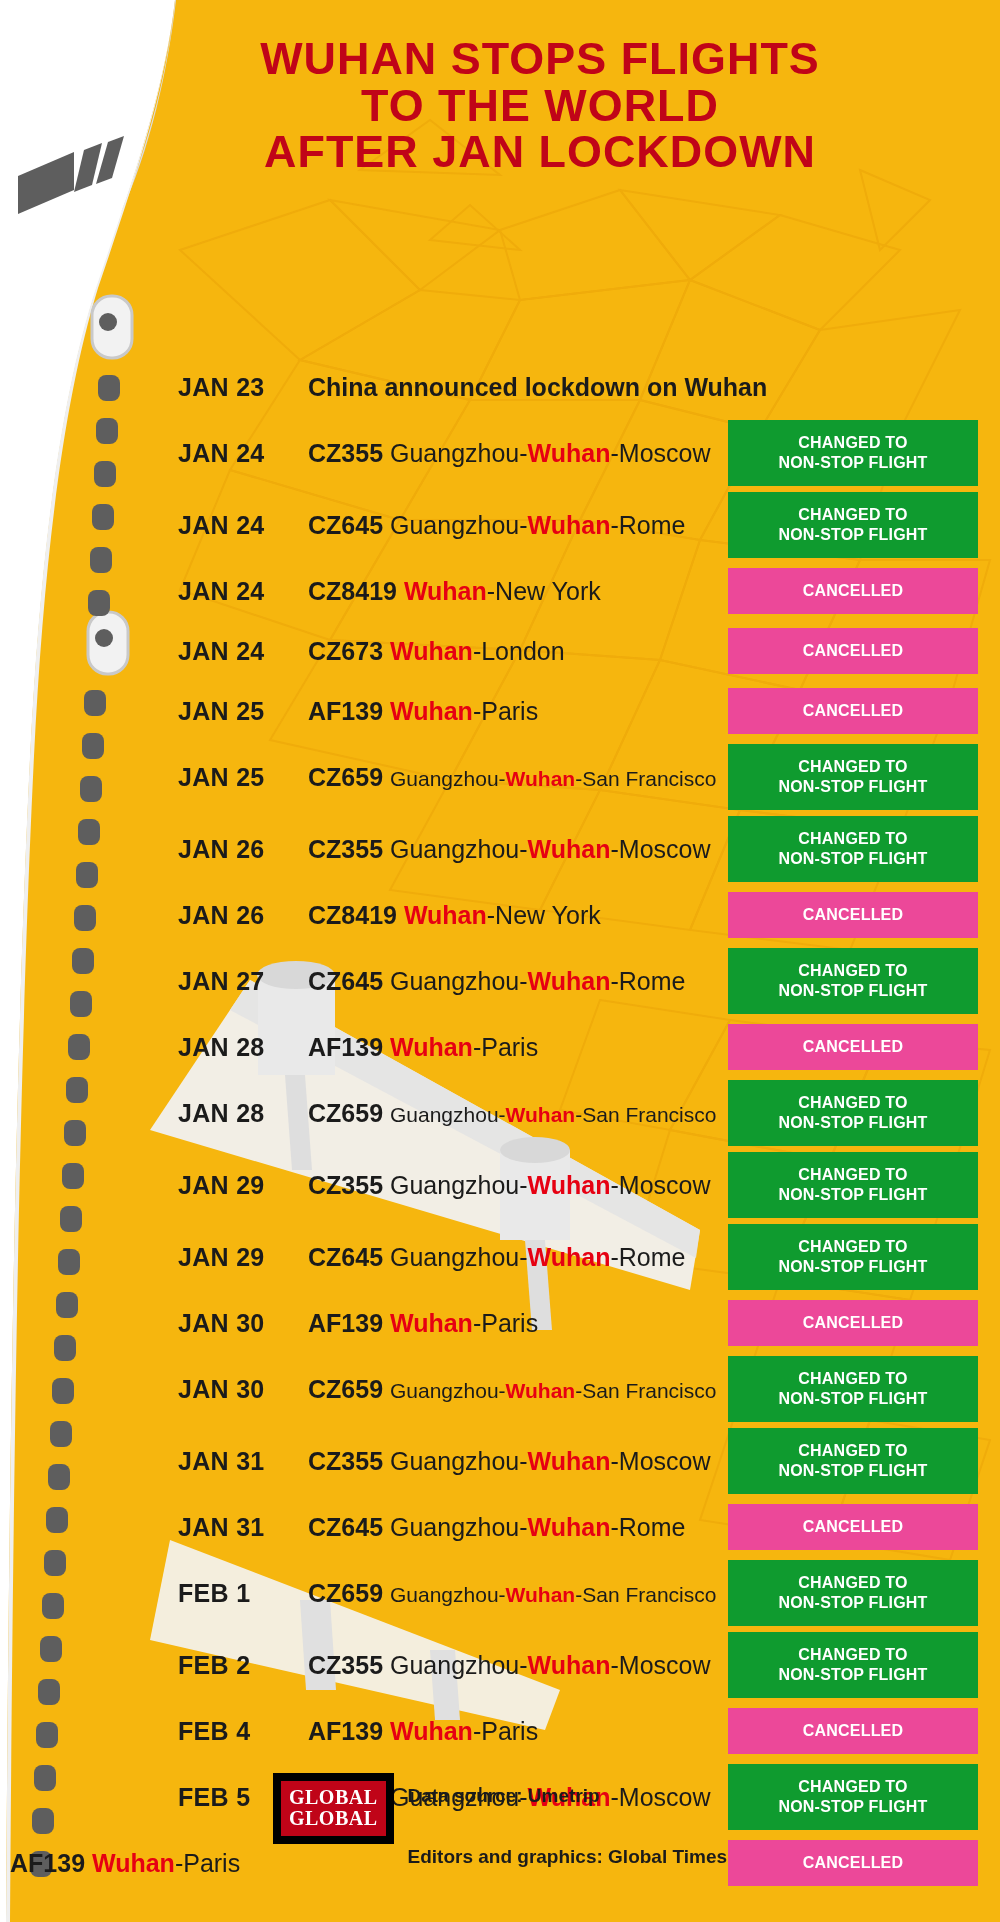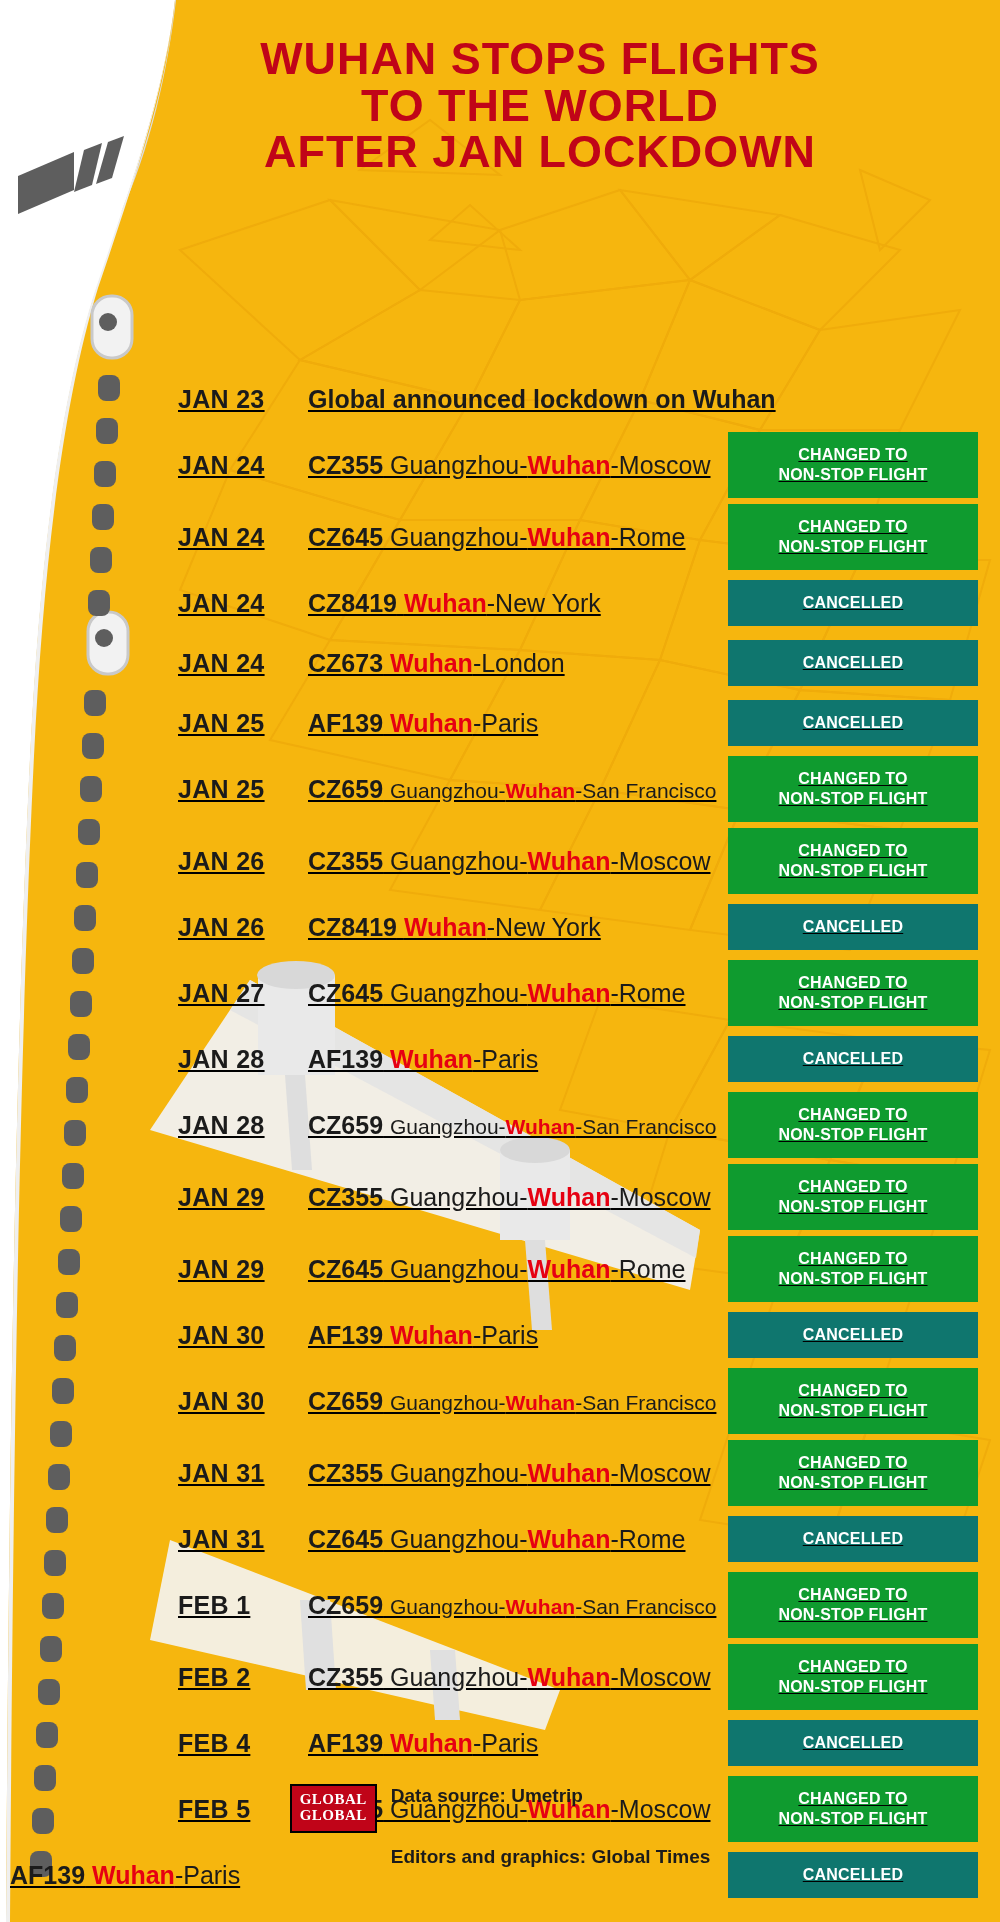--- a/index.html
+++ b/index.html
@@ -53,23 +53,22 @@
     text-transform: uppercase;
     font-stretch: condensed;
     transform: scaleX(1.02);
   }
   .title-block .tl { display: block; white-space: nowrap; }
 
   
   #rows {
     position: absolute;
     left: 0;
-    top: 369px;
+    top: 357px;
     width: 1000px;
-    text-decoration: underline;
   }
   .row {
     position: relative;
     display: flex;
     align-items: center;
     height: 60px;
   }
   .row.tall { height: 72px; }
 
   .date {
@@ -107,44 +106,44 @@
     color: #ffffff;
     font-weight: bold;
     font-size: 16px;
     line-height: 1.22;
     text-align: center;
     padding: 13px 4px;
     letter-spacing: .2px;
     text-transform: uppercase;
   }
   .status.green { background: #0f9b2f; }
-  .status.red   { background: #0f766e; }
+  .status.red   { background: #ec4899; }
   .status.none  { background: transparent; }
   .status .l2 { display: block; }
 
   
   .footer {
     position: absolute;
     left: 0;
     bottom: 52px;
     width: 1000px;
     display: flex;
     align-items: center;
     justify-content: center;
     gap: 14px;
   }
   .logo {
     background: #c00418;
     color: #fff;
     font-weight: bold;
-    font-size: 15px;
+    font-size: 20px;
     line-height: 1.05;
     text-align: center;
     padding: 6px 8px 7px;
-    border: 2px solid #000000;
+    border: 8px solid #000000;
     letter-spacing: .5px;
     font-family: "Liberation Serif", serif;
   }
   .logo span { display: block; }
   .credits {
     font-size: 19px;
     font-weight: bold;
     color: #1b1b1b;
     line-height: 1.35;
   }
@@ -271,21 +270,21 @@
 
   <div class="title-block">
     <span class="tl">Wuhan stops flights</span>
     <span class="tl">to the world</span>
     <span class="tl">after Jan lockdown</span>
   </div>
 
   <div id="rows">
       <div class="row">
         <div class="date">JAN 23</div>
-        <div class="desc"><span class="note">Global announced lockdown on Wuhan</span></div>
+        <div class="desc"><span class="note">China announced lockdown on Wuhan</span></div>
         <div class="status none"></div>
       </div>
       <div class="row tall">
         <div class="date">JAN 24</div>
         <div class="desc"><span class="code">CZ355</span> <span class="route"><span>Guangzhou-</span><span class="wuhan">Wuhan</span><span>-Moscow</span></span></div>
         <div class="status green"><span>CHANGED TO</span><span class="l2">NON-STOP FLIGHT</span></div>
       </div>
       <div class="row tall">
         <div class="date">JAN 24</div>
         <div class="desc"><span class="code">CZ645</span> <span class="route"><span>Guangzhou-</span><span class="wuhan">Wuhan</span><span>-Rome</span></span></div>

